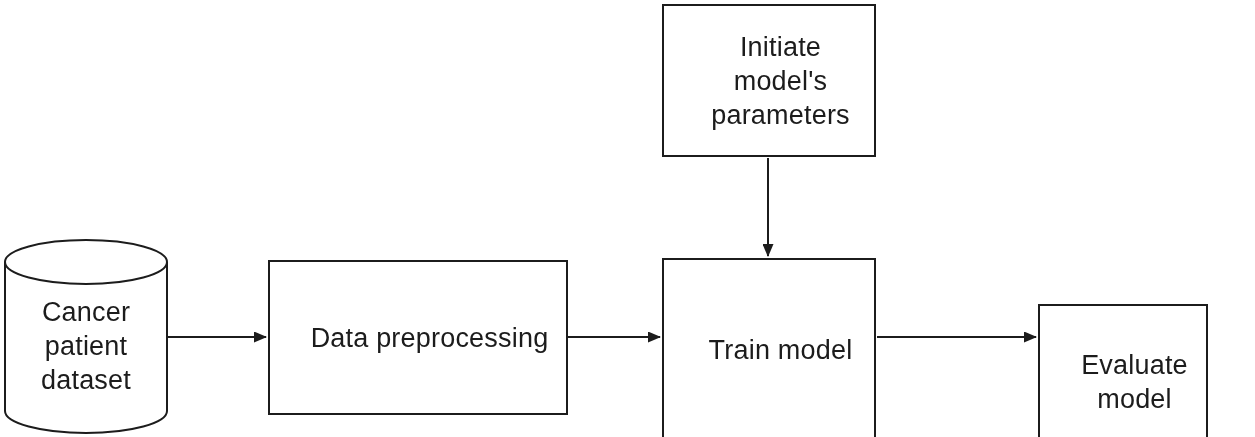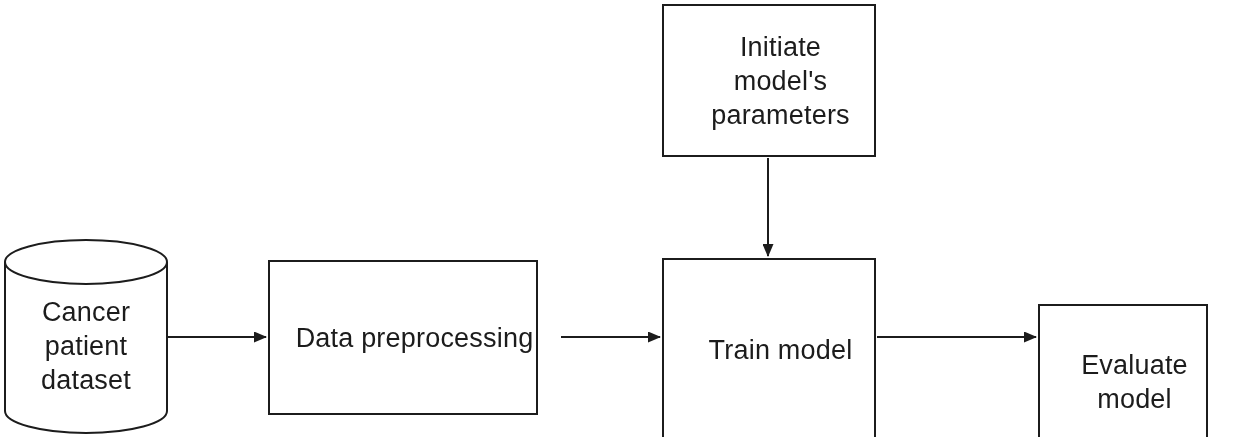--- a/index.html
+++ b/index.html
@@ -45,21 +45,21 @@
     padding-left: 23px;
   }
   .cyl-label-area {
     position: absolute;
     display: flex;
     align-items: center;
     justify-content: center;
     background: transparent;
   }
   #node-initiate   { left: 662px; top: 4px;   width: 214px; height: 153px; }
-  #node-preprocess { left: 268px; top: 260px; width: 270px; height: 155px; }
+  #node-preprocess { left: 268px; top: 260px; width: 300px; height: 155px; }
   #node-train      { left: 662px; top: 258px; width: 214px; height: 183px; }
   #node-evaluate   { left: 1038px; top: 260px; width: 170px; height: 155px; margin-top: 44px; }
   #node-dataset-label { left: 5px; top: 240px; width: 162px; height: 212px; }
 </style>
 </head>
 <body>
 
 <div class="stage">
 
   <svg class="connector-layer" width="1255" height="437" viewBox="0 0 1255 437" xmlns="http://www.w3.org/2000/svg">

